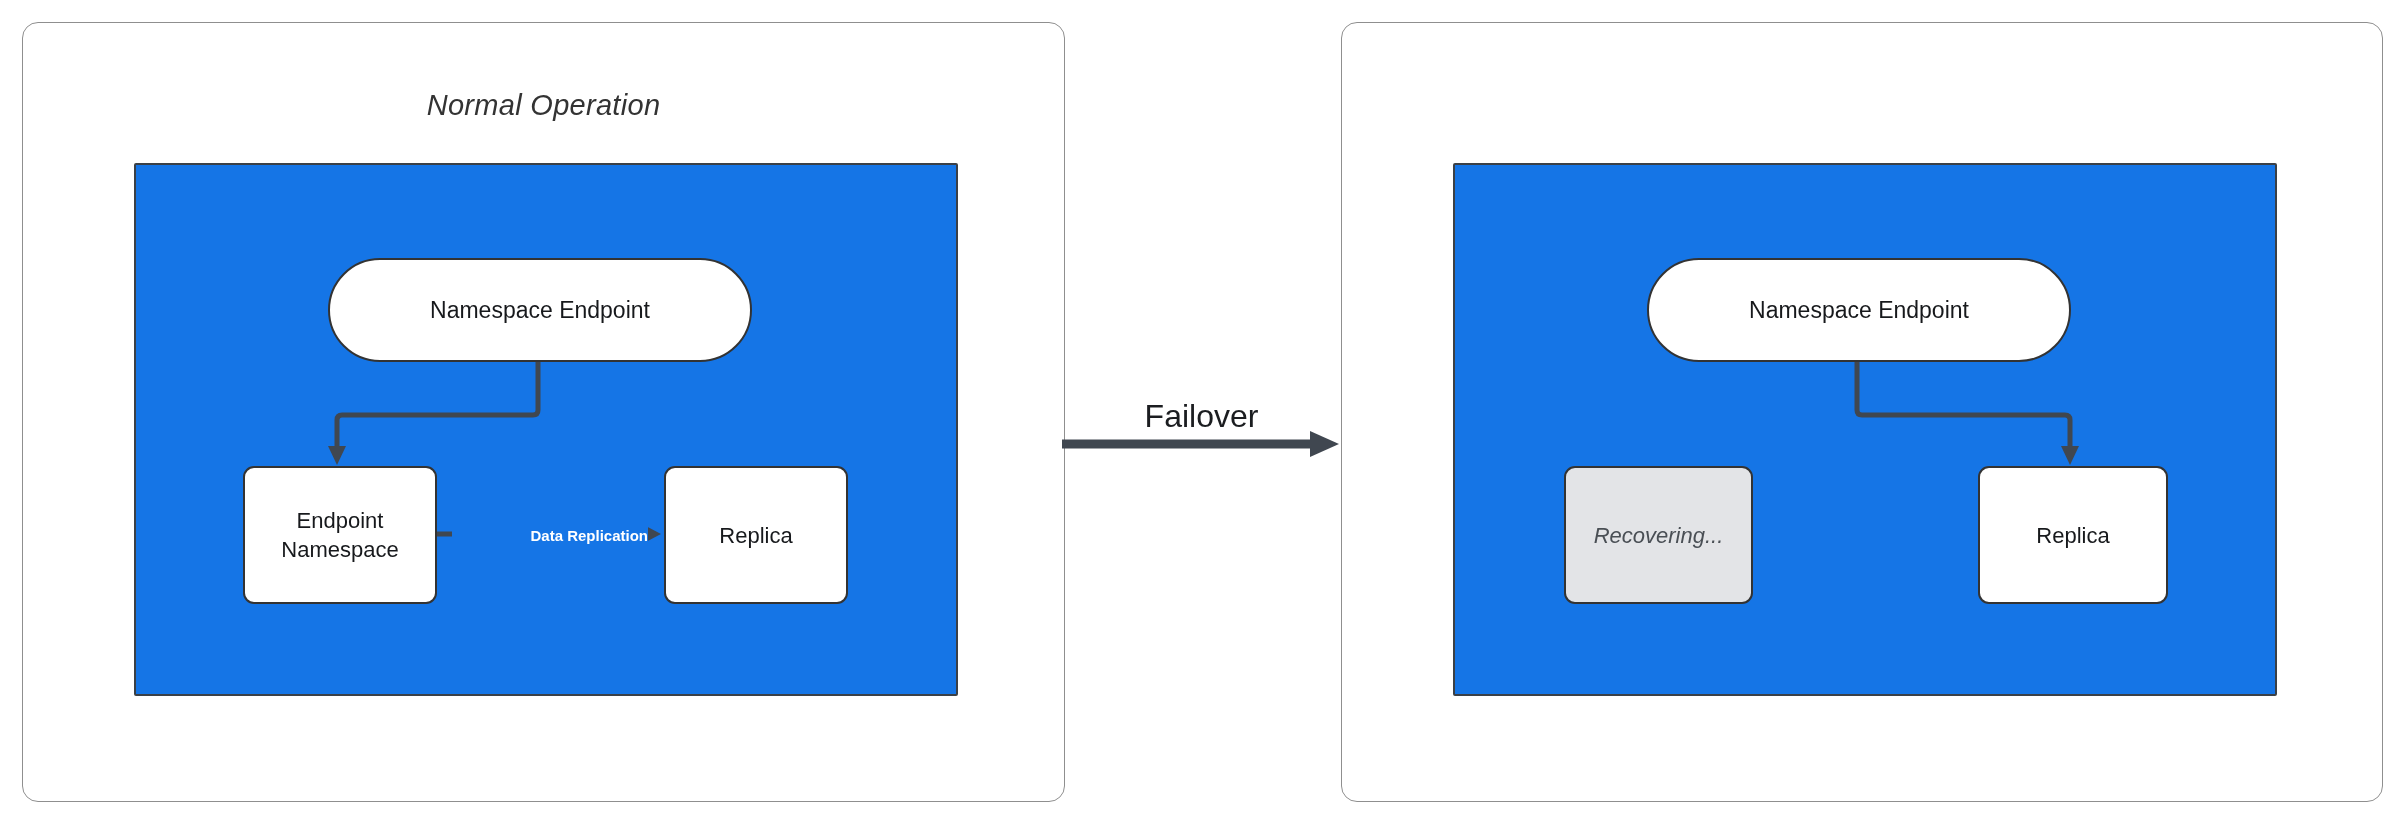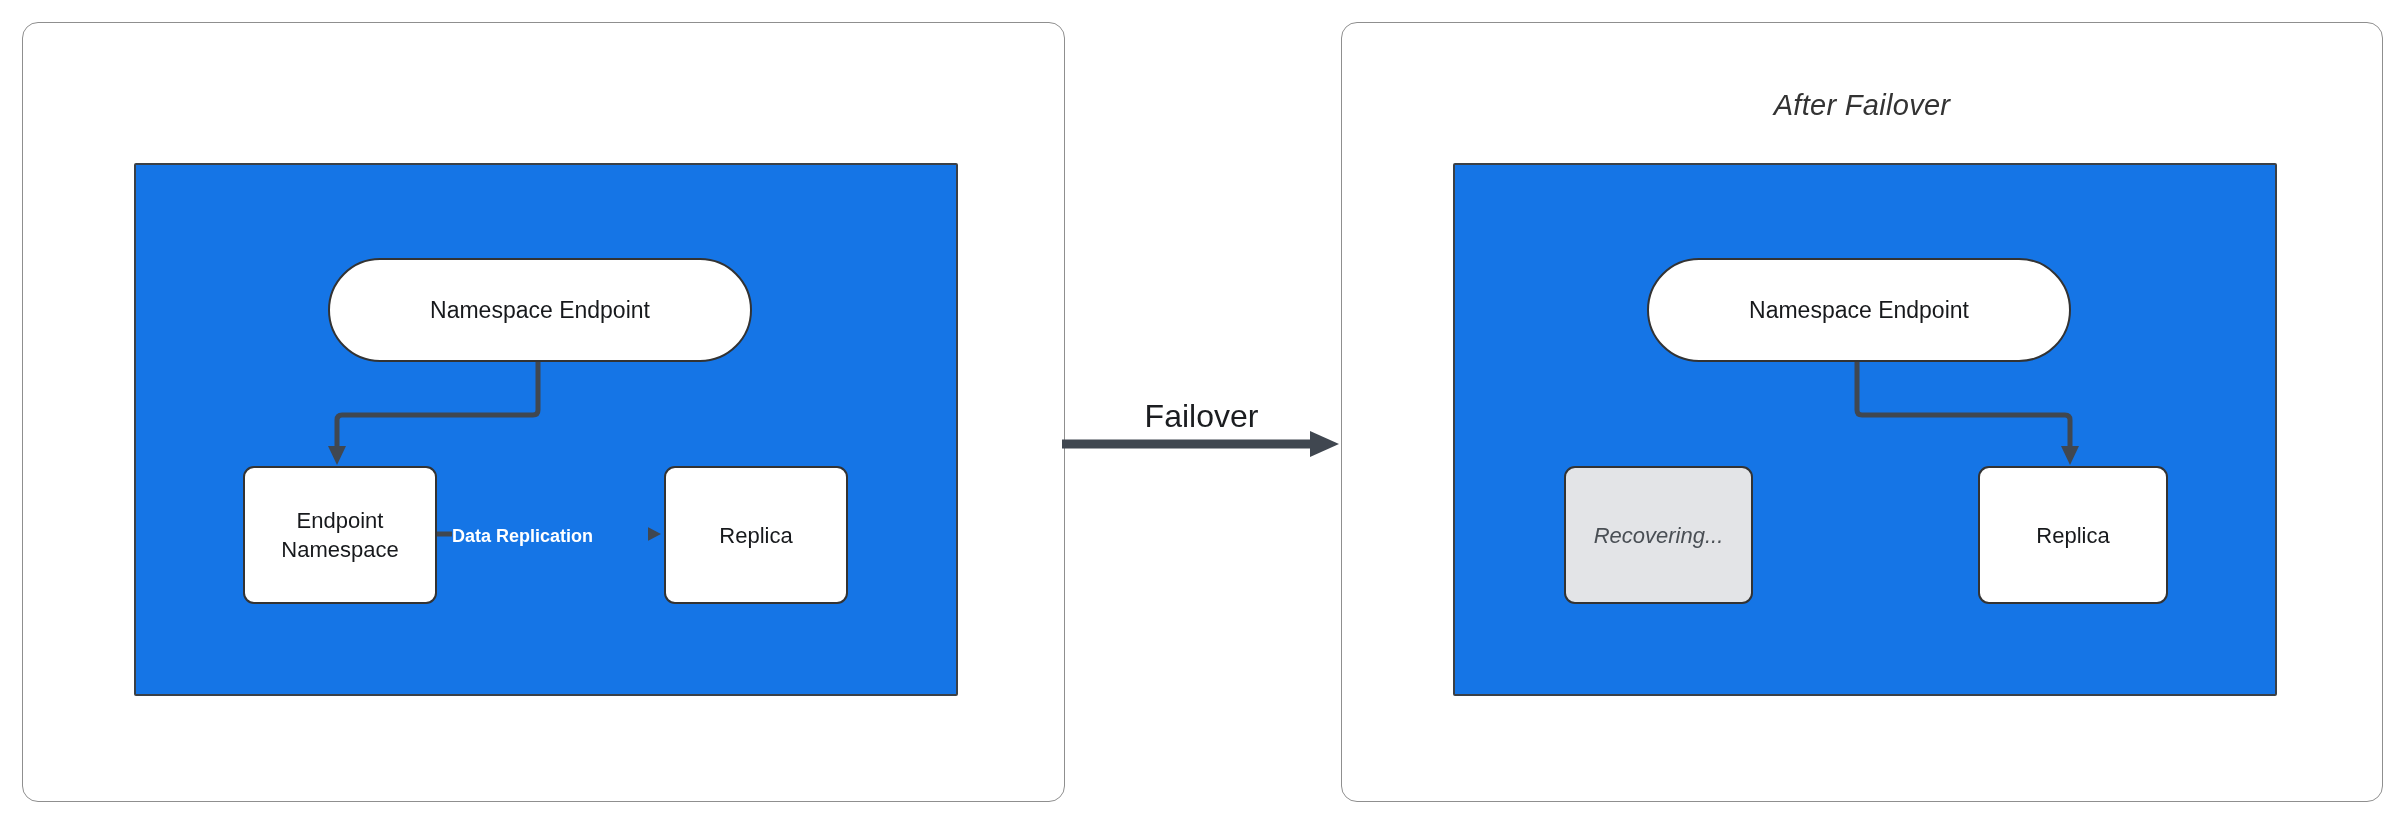--- a/index.html
+++ b/index.html
@@ -48,38 +48,39 @@
   .rect{top:301px;height:138px;border-radius:11px;}
   .node-primary{left:107px;width:194px;}
   .node-replica-normal{left:528px;width:184px;}
   .node-recovering{
     left:109px;width:189px;background:var(--recovering-fill);
     color:var(--recovering-text);font-style:italic;text-align:center;
   }
   .node-replica-after{left:523px;width:190px;}
   .repl-label{
     position:absolute;left:316px;top:357px;width:196px;height:28px;
-    line-height:28px;text-align:left;background:var(--blue);
-    color:#ffffff;font-weight:bold;font-size:18px;white-space:nowrap;
+    line-height:28px;text-align:right;background:var(--blue);
+    color:#ffffff;font-weight:bold;font-size:15px;white-space:nowrap;
   }
   .failover{
     position:absolute;left:1062px;top:396px;width:279px;height:72px;
   }
   .failover-label{
     position:absolute;top:2px;left:0;right:0;text-align:center;
     font-size:32px;color:#1b1d20;
   }
   .failover-svg{position:absolute;left:0;top:32px;}
 </style>
 </head>
 <body>
 
 <div style="position:absolute;inset:0;">
 
   <section class="panel panel-left">
+    <div class="panel-title">Normal Operation</div>
 
     <div class="cluster">
       <svg class="edges" viewBox="0 0 824 533" width="824" height="533">
         <path d="M404 199 L404 247 Q404 252 399 252 L208 252 Q203 252 203 257 L203 286" fill="none" stroke="#404750" stroke-width="5"></path>
         <polygon points="203,302 194,283 212,283" fill="#404750"></polygon>
         <path d="M301 371 L512 371" fill="none" stroke="#404750" stroke-width="5"></path>
         <polygon points="527,371 508,361 508,381" fill="#404750"></polygon>
       </svg>
 
       <div class="node pill">
@@ -97,21 +98,20 @@
 
   <div class="failover">
     <div class="failover-label">Failover</div>
     <svg class="failover-svg" viewBox="0 0 279 34" width="279" height="34">
       <path d="M0 16 L251 16" fill="none" stroke="#404750" stroke-width="9"></path>
       <polygon points="277,16 248,3 248,29" fill="#404750"></polygon>
     </svg>
   </div>
 
   <section class="panel panel-right">
-    <div class="panel-title">After Failover</div>
 
     <div class="cluster">
       <svg class="edges" viewBox="0 0 824 533" width="824" height="533">
         <path d="M404 199 L404 247 Q404 252 409 252 L612 252 Q617 252 617 257 L617 286" fill="none" stroke="#404750" stroke-width="5"></path>
         <polygon points="617,302 608,283 626,283" fill="#404750"></polygon>
       </svg>
 
       <div class="node pill">
         <span>Namespace Endpoint</span>
       </div>

